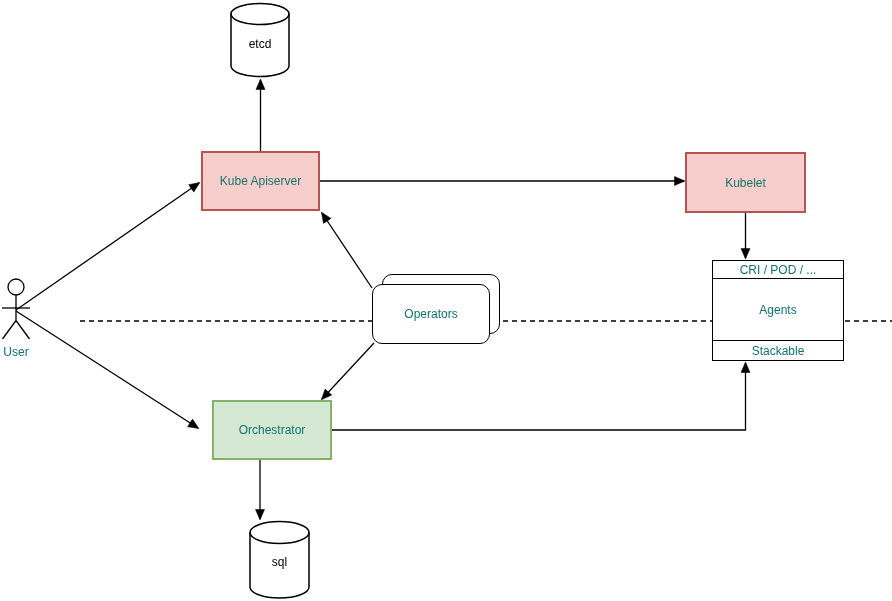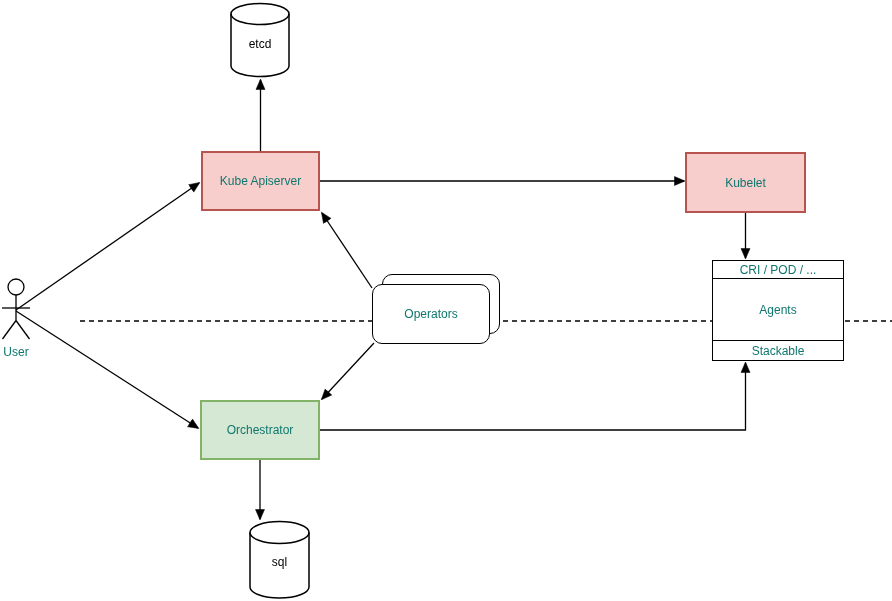--- a/index.html
+++ b/index.html
@@ -24,21 +24,21 @@
     box-sizing: border-box;
     z-index: 1;
   }
   .label-center {
     display: flex;
     align-items: center;
     justify-content: center;
     text-align: center;
   }
   .rect-red   { background: #f8cecc; border: 2px solid #b85450; }
-  .rect-green { background: #d5e8d4; border: 2px solid #82b366; }
+  .rect-green { background: #d5e8d4; border: 2px solid #82b366; margin-left: 12px; }
 
   #kube-apiserver { left: 201px; top: 151px; width: 119px; height: 60px; }
   #kubelet        { left: 685px; top: 152px; width: 121px; height: 61px; }
   #orchestrator   { left: 200px; top: 400px; width: 120px; height: 60px; }
 
   #agents-stack {
     left: 680px; top: 260px; width: 132px; height: 101px;
     background: #ffffff; border: 1.5px solid #000000;
     display: flex; flex-direction: column; margin-left: 32px;
   }

